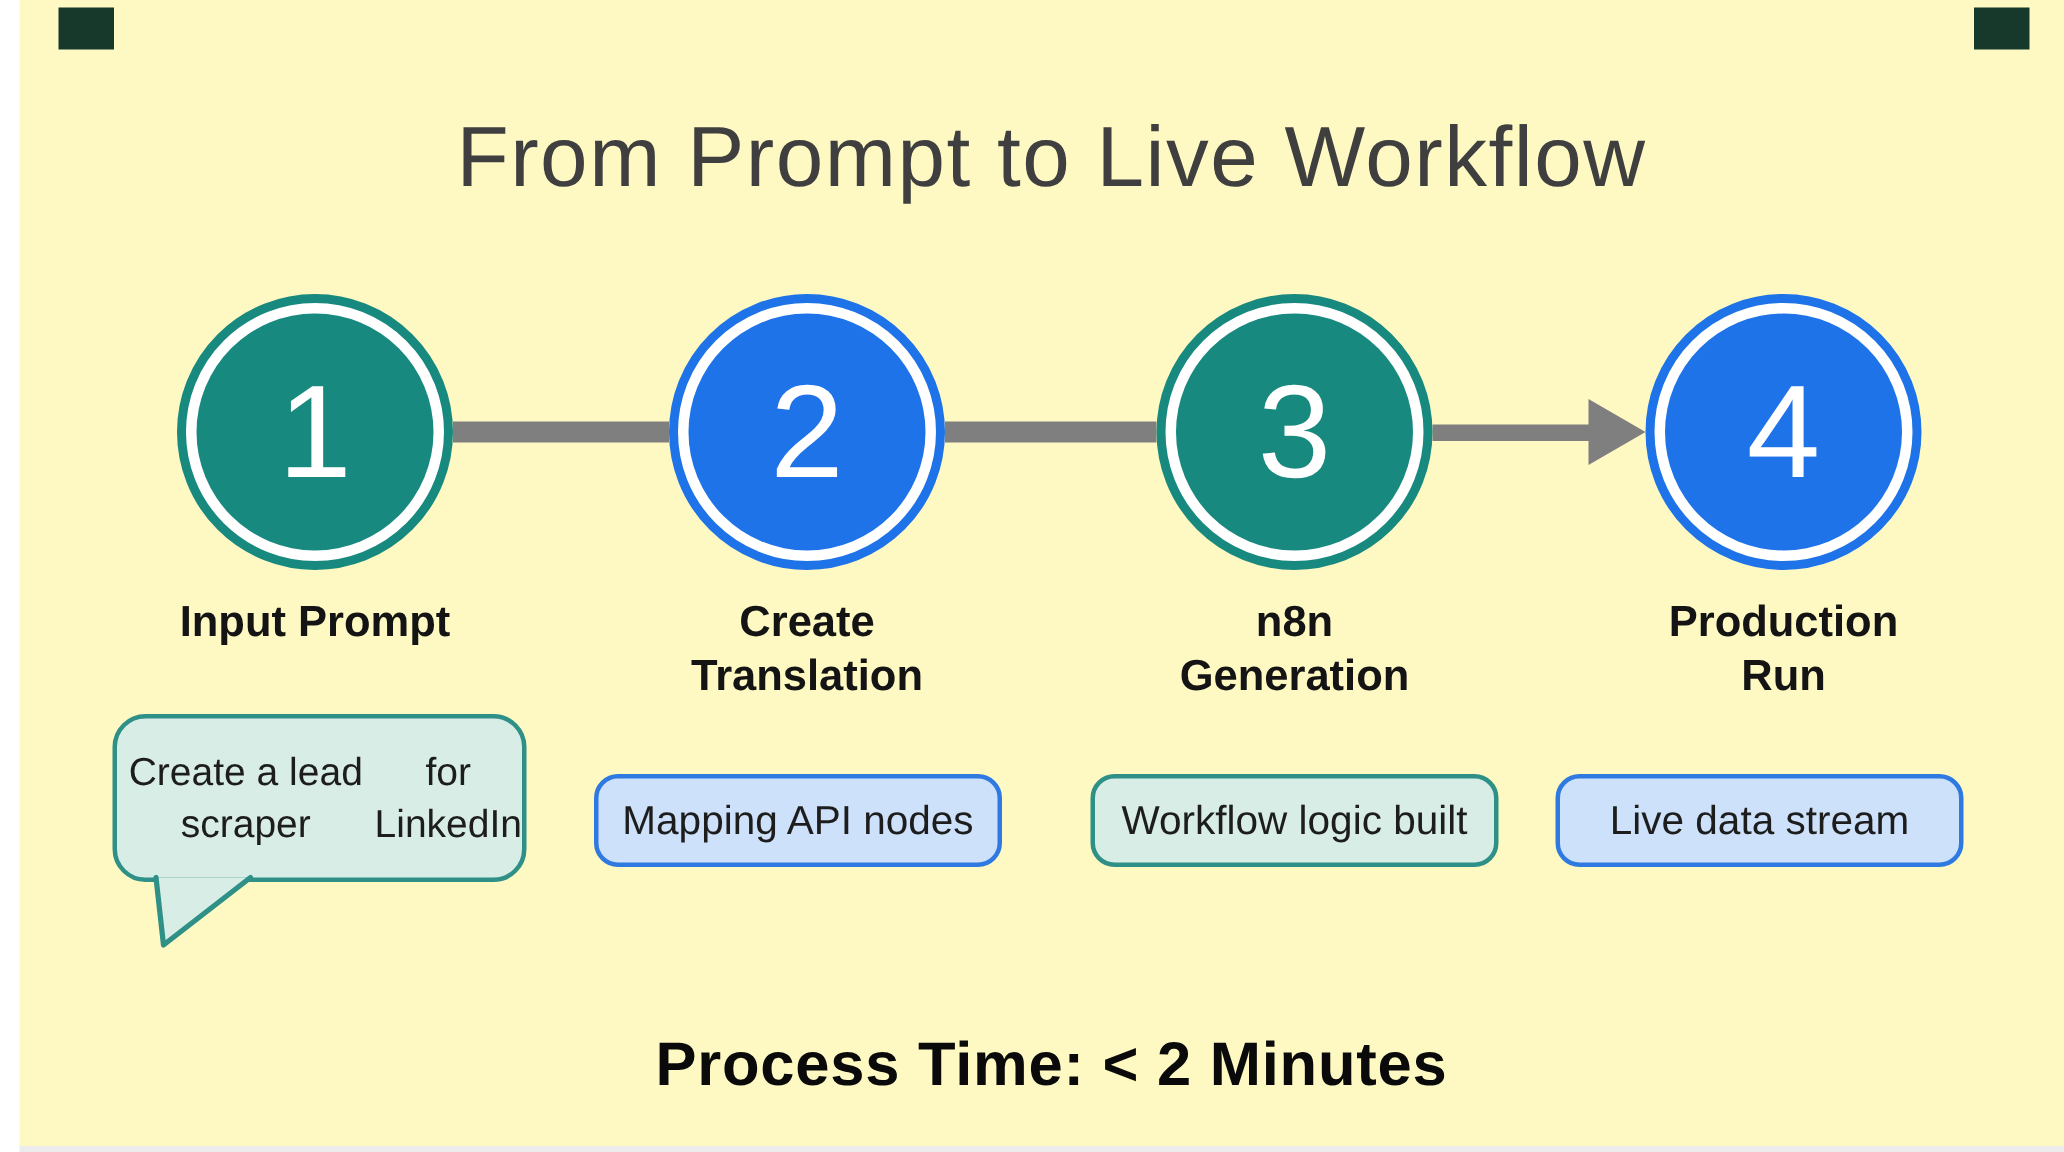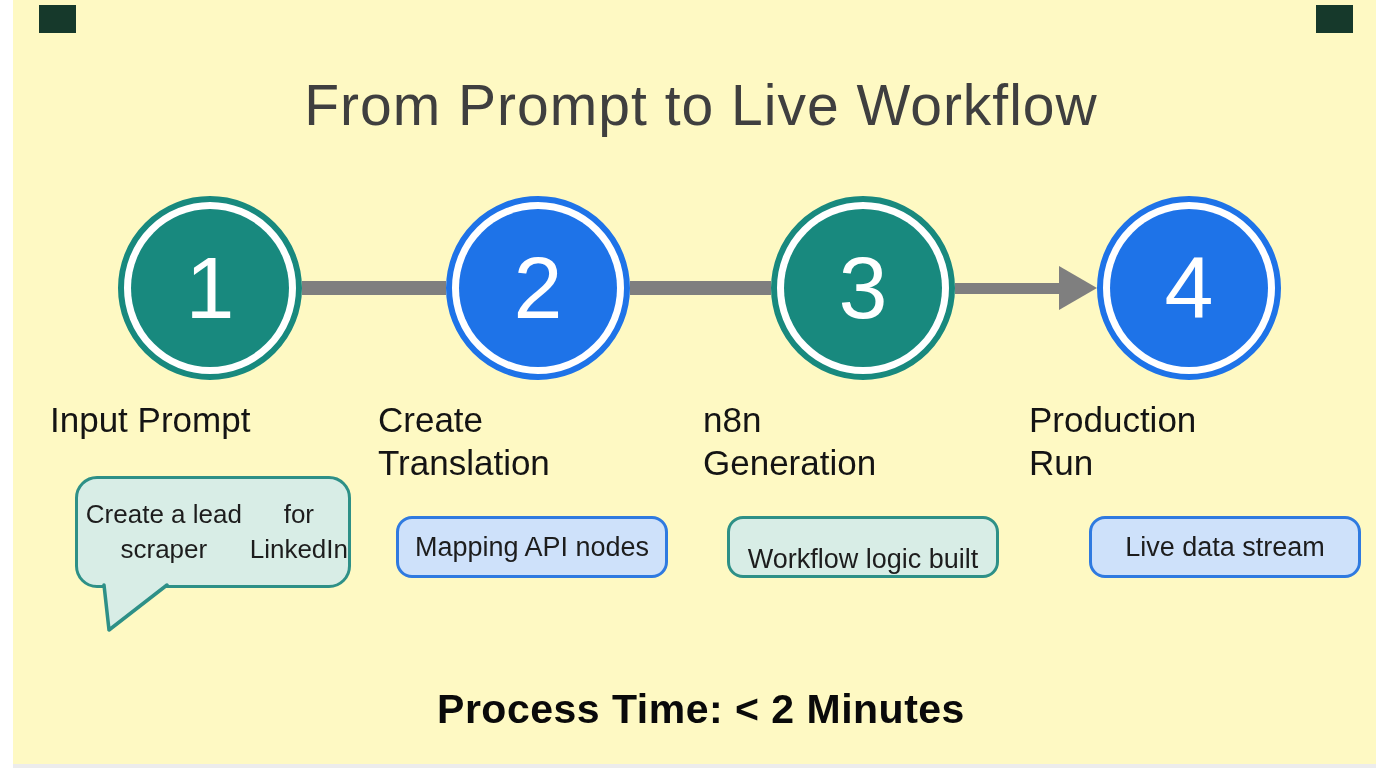--- a/index.html
+++ b/index.html
@@ -42,44 +42,44 @@
   }
   .circle-number{color:#ffffff;font-size:88px;font-weight:400;line-height:1;}
   .theme-teal.circle-outer{border-color:var(--teal);}
   .theme-teal .circle-inner{background:var(--teal);}
   .theme-blue.circle-outer{border-color:var(--blue);}
   .theme-blue .circle-inner{background:var(--blue);}
   .pos1{left:105px;} .pos2{left:433px;} .pos3{left:758px;} .pos4{left:1084px;}
 
   
   .step-label{
-    position:absolute;top:398px;width:320px;text-align:left;
-    font-size:35px;line-height:1.24;color:var(--label-dark);font-weight:400;
+    position:absolute;top:398px;width:320px;text-align:center;
+    font-size:29px;line-height:1.24;color:var(--label-dark);font-weight:700;
   }
   .lpos1{left:37px;} .lpos2{left:365px;} .lpos3{left:690px;} .lpos4{left:1016px;}
 
   
   .callout{
     position:absolute;box-sizing:border-box;text-align:center;
     display:flex;flex-direction:row;align-items:center;justify-content:center;
     color:#1d1d1d;
   }
   .bubble{
     left:62px;top:476px;width:276px;height:112px;border-radius:22px;
     background:var(--mint-fill);border:3px solid var(--teal-border);
     font-size:26px;line-height:1.35;
   }
   .bubble-tail{position:absolute;left:88px;top:583px;}
   .cbox{
     top:516px;width:272px;height:62px;border-radius:16px;
     font-size:27px;line-height:1.2;
   }
-  .cbox.teal{background:var(--mint-fill);border:3px solid var(--teal-border);align-items:flex-end;}
+  .cbox.teal{background:var(--mint-fill);border:3px solid var(--teal-border);}
   .cbox.blue{background:var(--lightblue-fill);border:3px solid var(--blue-border);}
-  .bpos2{left:383px;} .bpos3{left:714px;} .bpos4{left:1076px;}
+  .bpos2{left:383px;} .bpos3{left:714px;} .bpos4{left:1024px;}
 
   .footer{
     position:absolute;top:686px;left:0;width:100%;text-align:center;
     font-size:41px;font-weight:700;color:#0a0a0a;letter-spacing:0.5px;
   }
   .bottom-edge{position:absolute;left:0;top:764px;width:100%;height:4px;background:#ececec;}
 </style>
 </head>
 <body>
 

